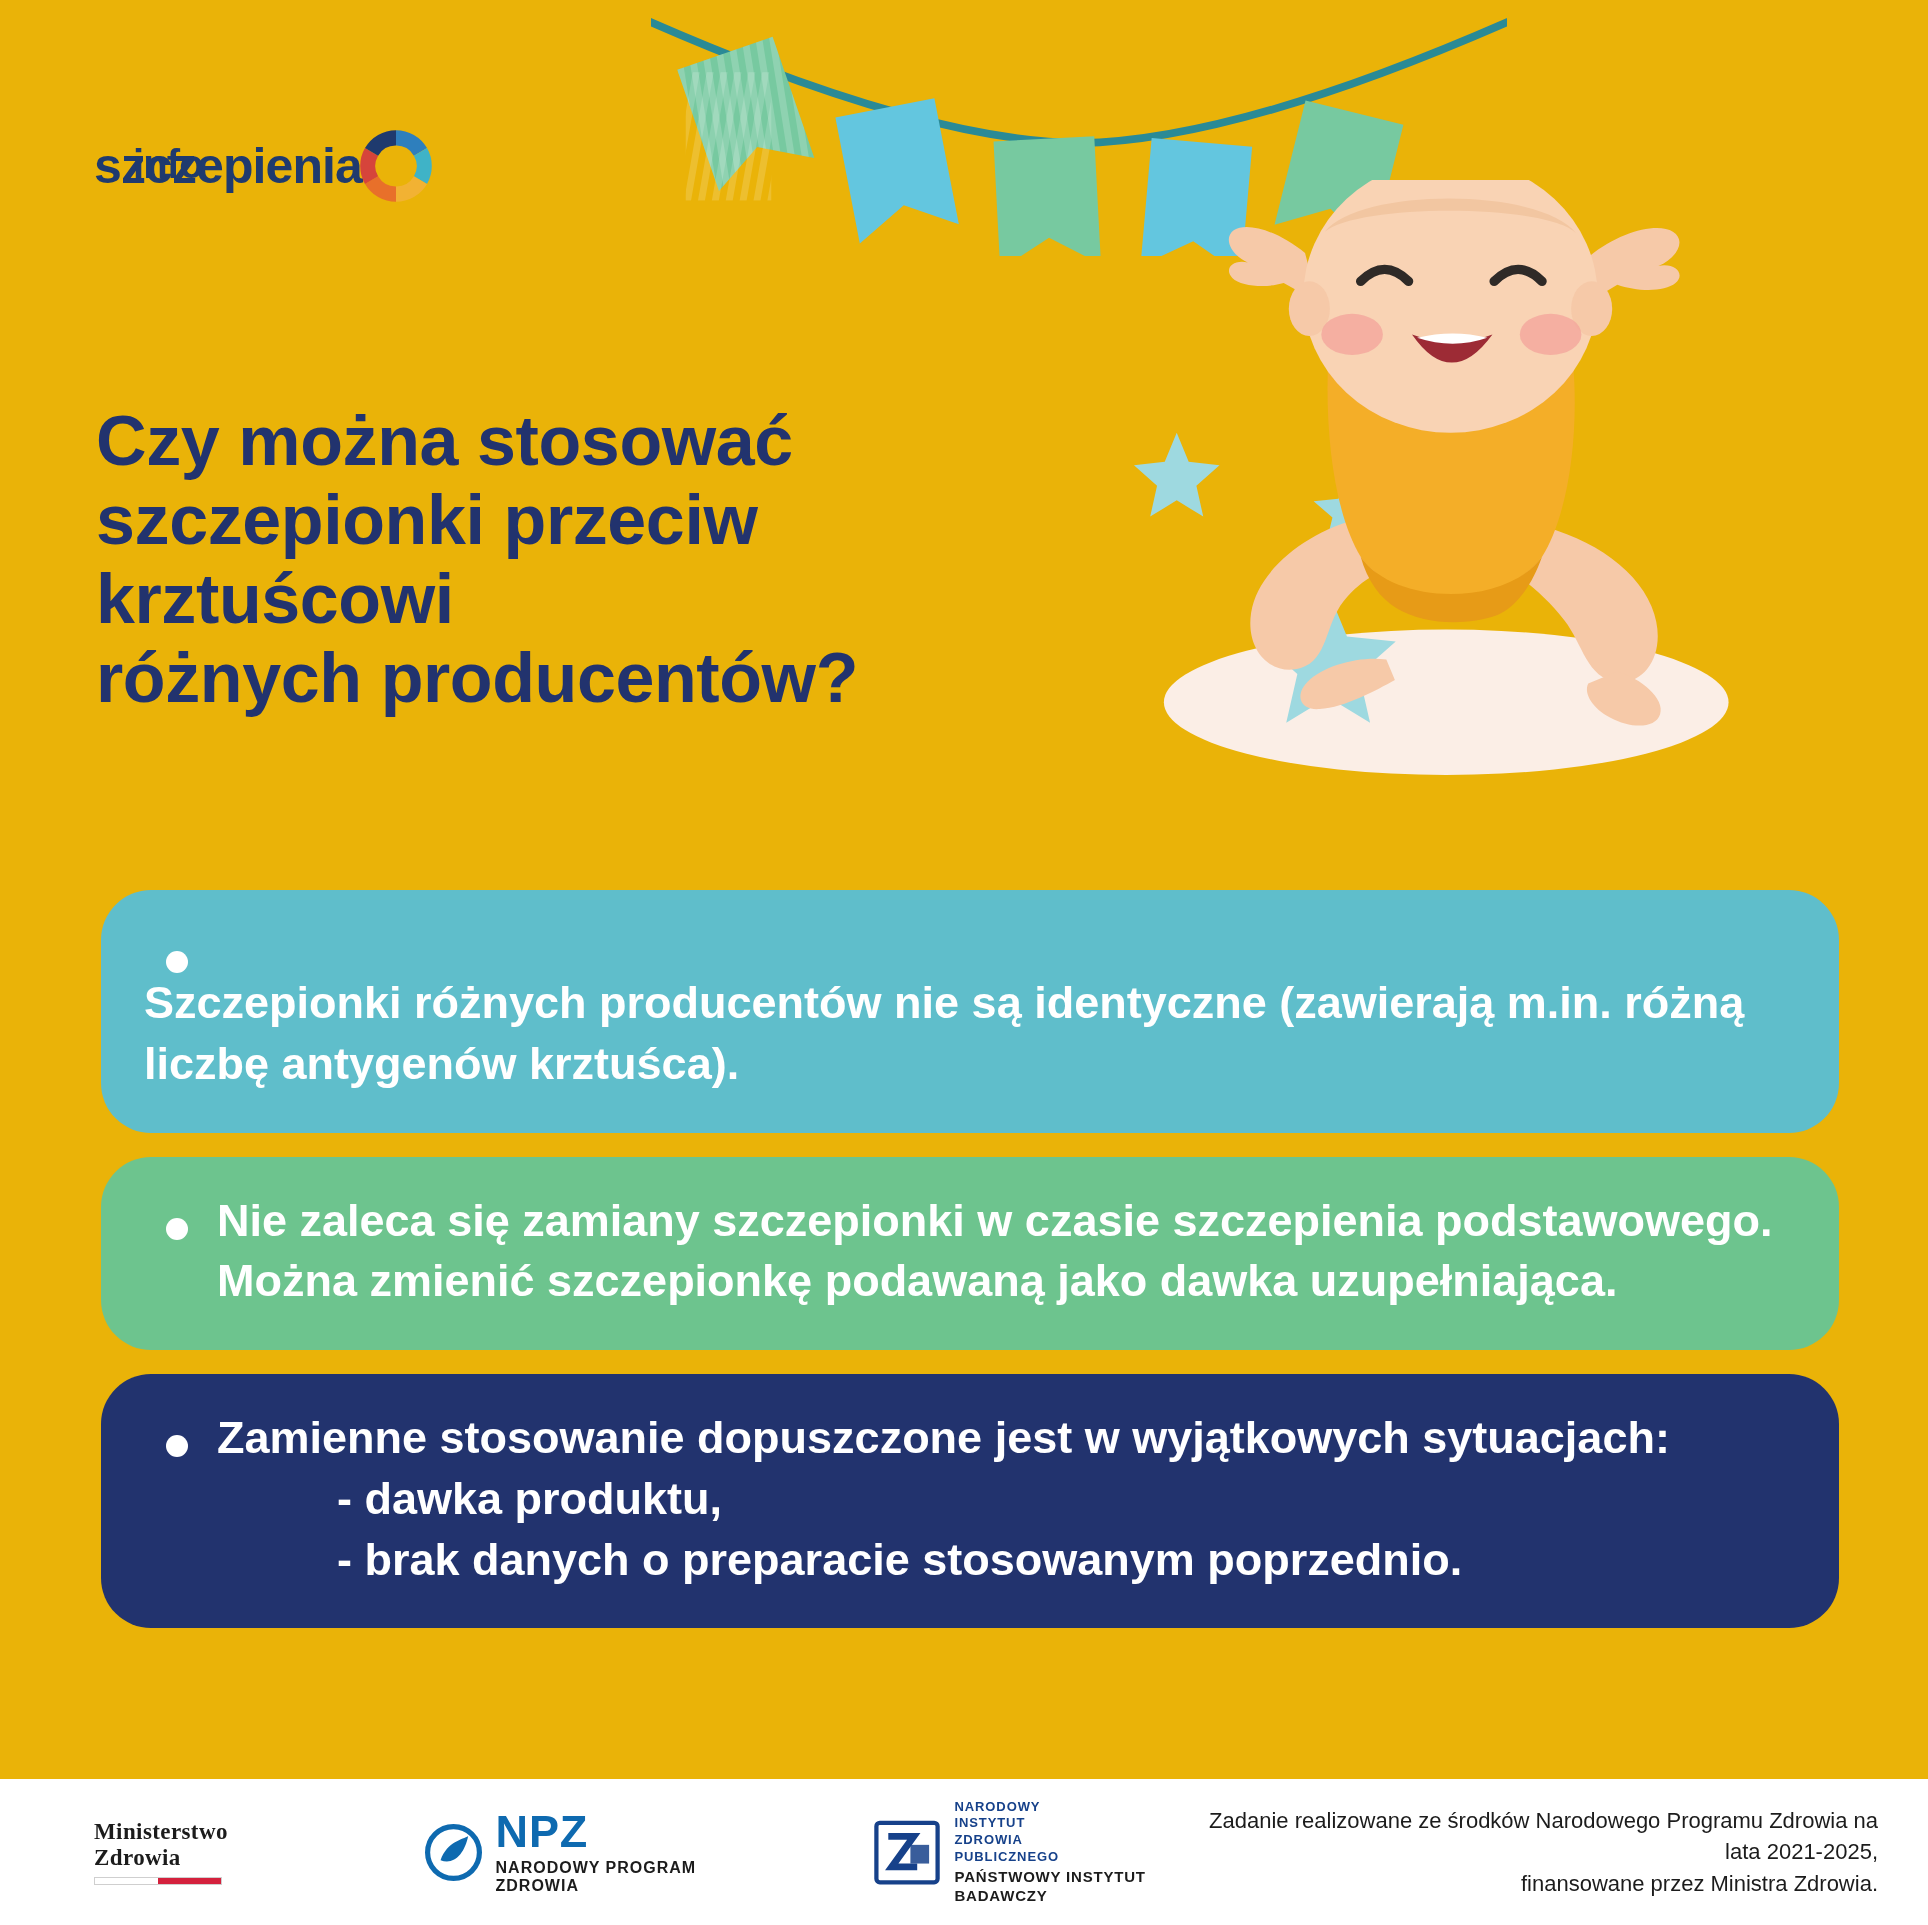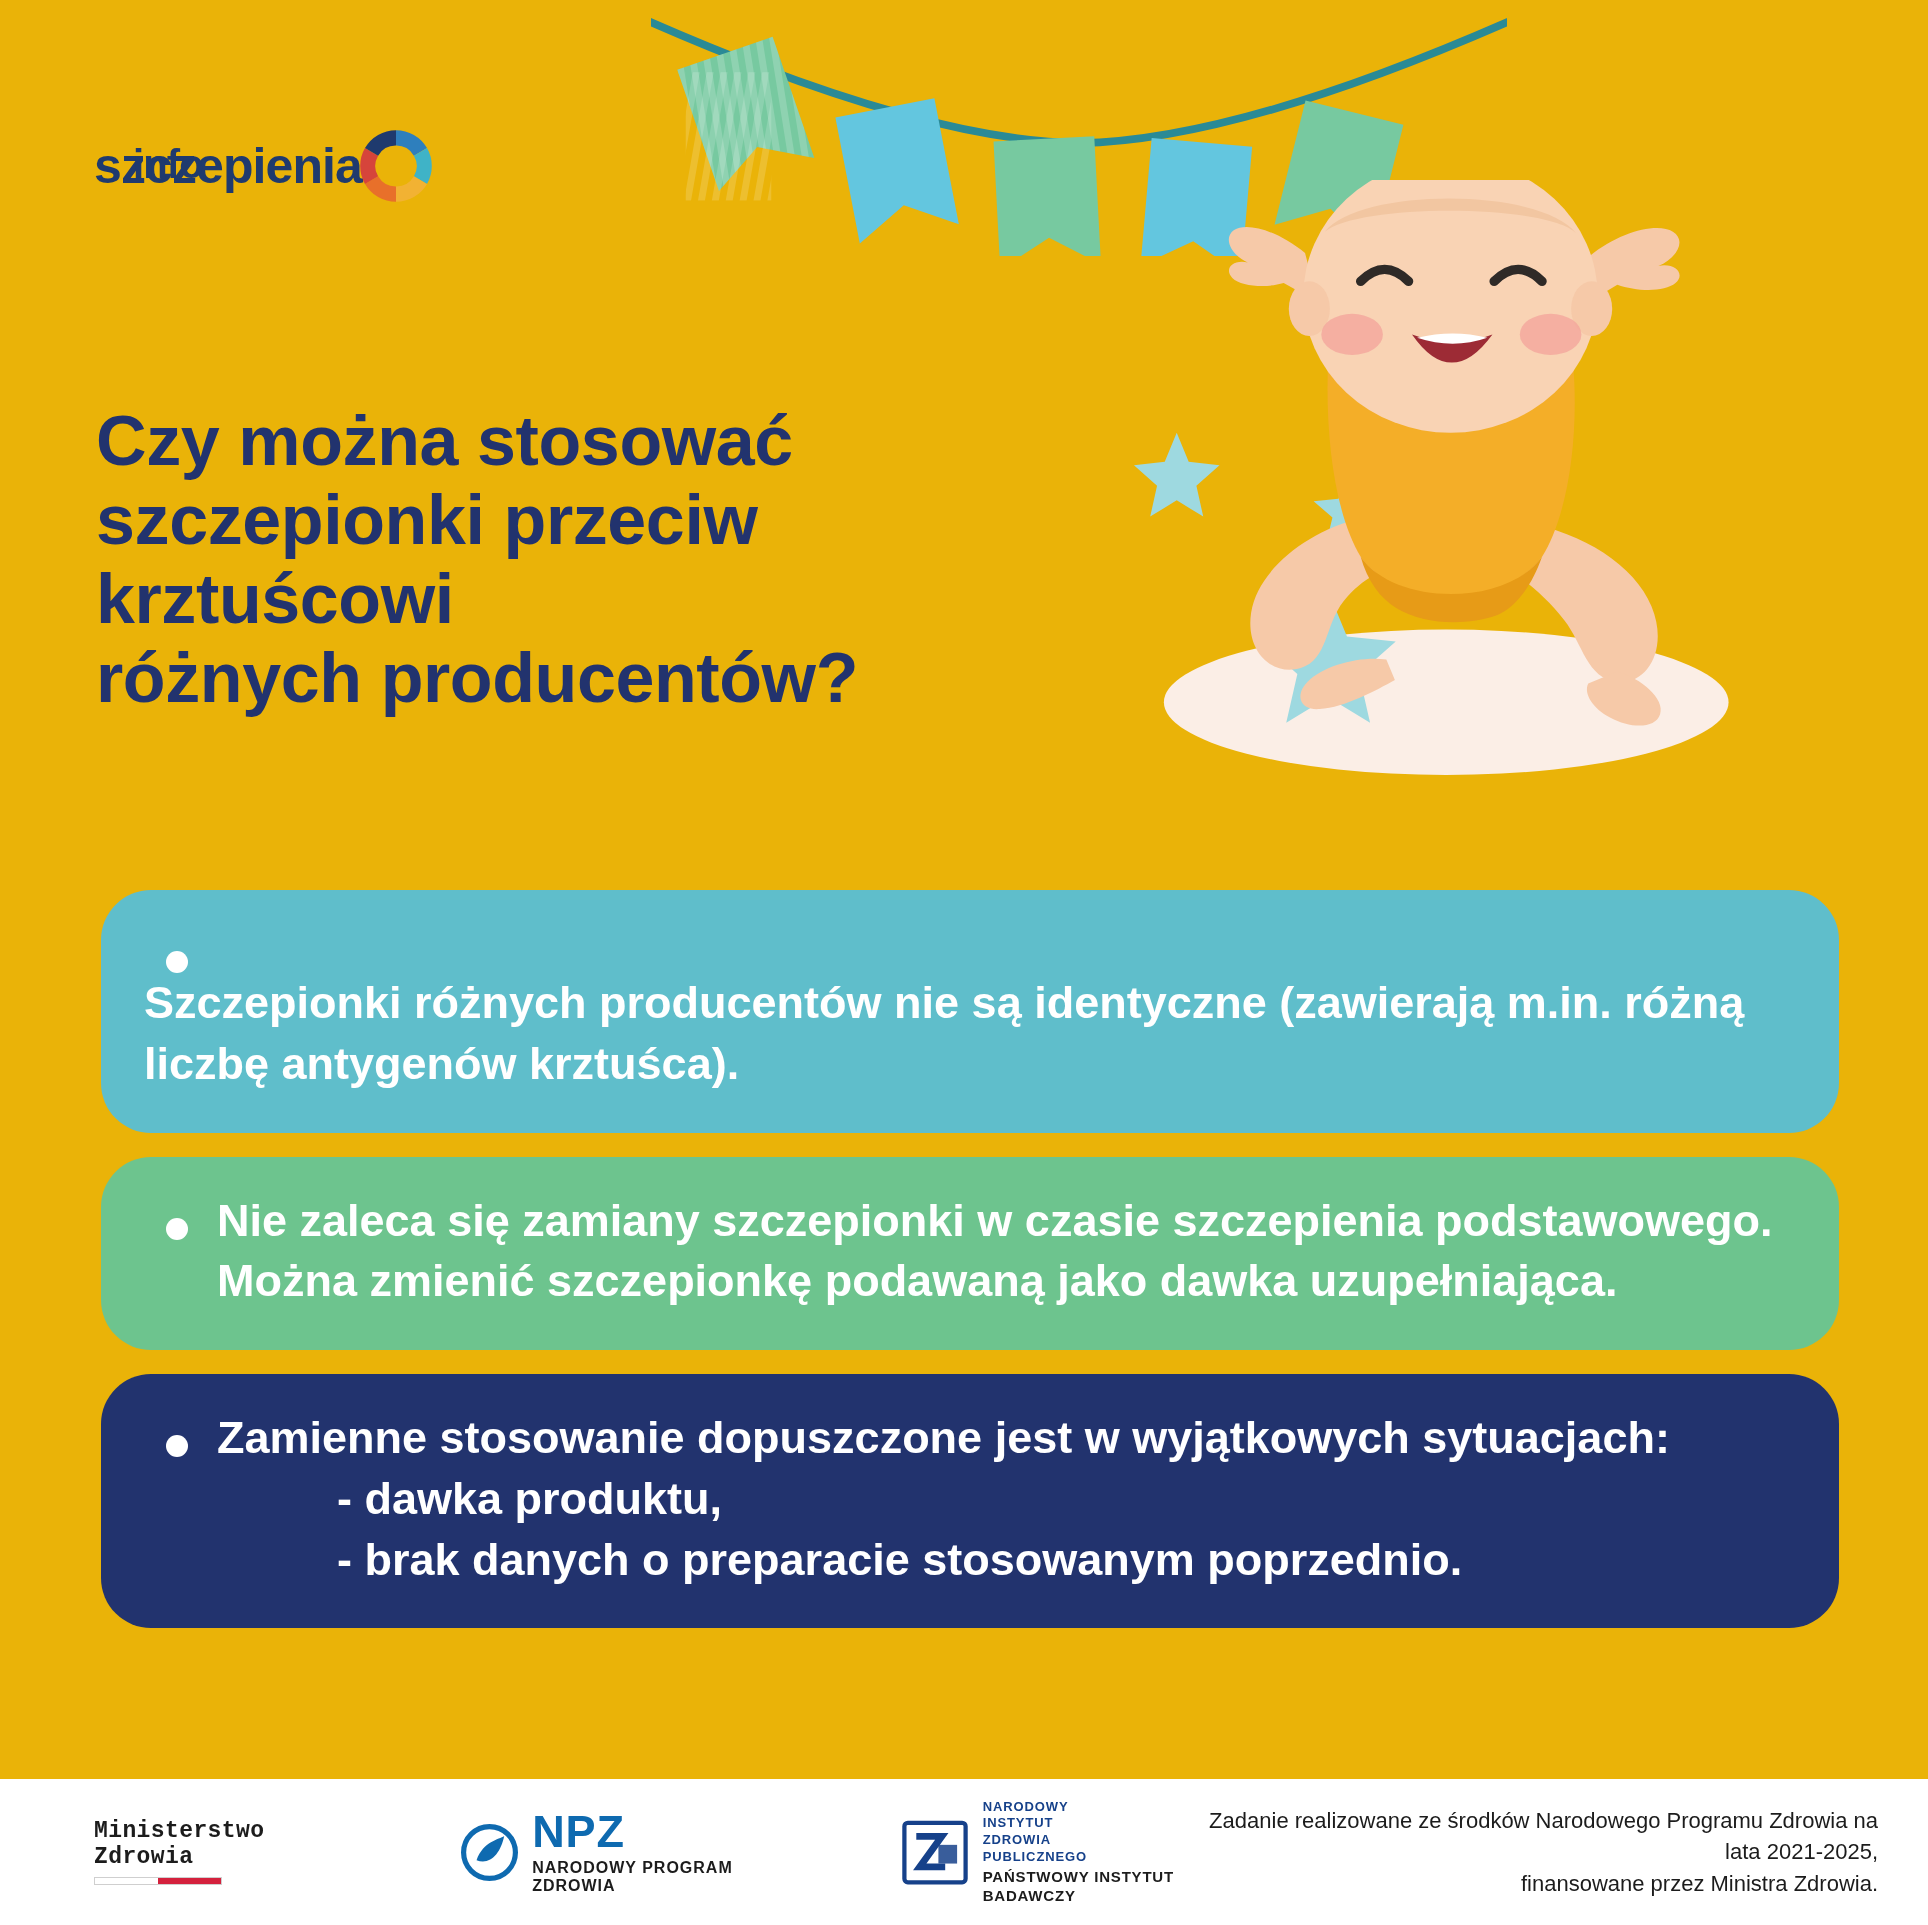--- a/index.html
+++ b/index.html
@@ -139,21 +139,21 @@
     padding: 0 51px;
     box-sizing: border-box;
   }
   .mz {
     display: flex;
     flex-direction: column;
     margin-left: 43px;
     position: relative;
   }
   .mz-text {
-    font-family: Liberation Mono, monospace;
+    font-family: Liberation Serif, serif;
     font-size: 23px;
     font-weight: bold;
     color: #1c1c1c;
     line-height: 1.12;
     letter-spacing: 0.4px;
   }
   .mz-bar {
     margin-top: 6px;
     width: 128px;
     height: 7.7px;

